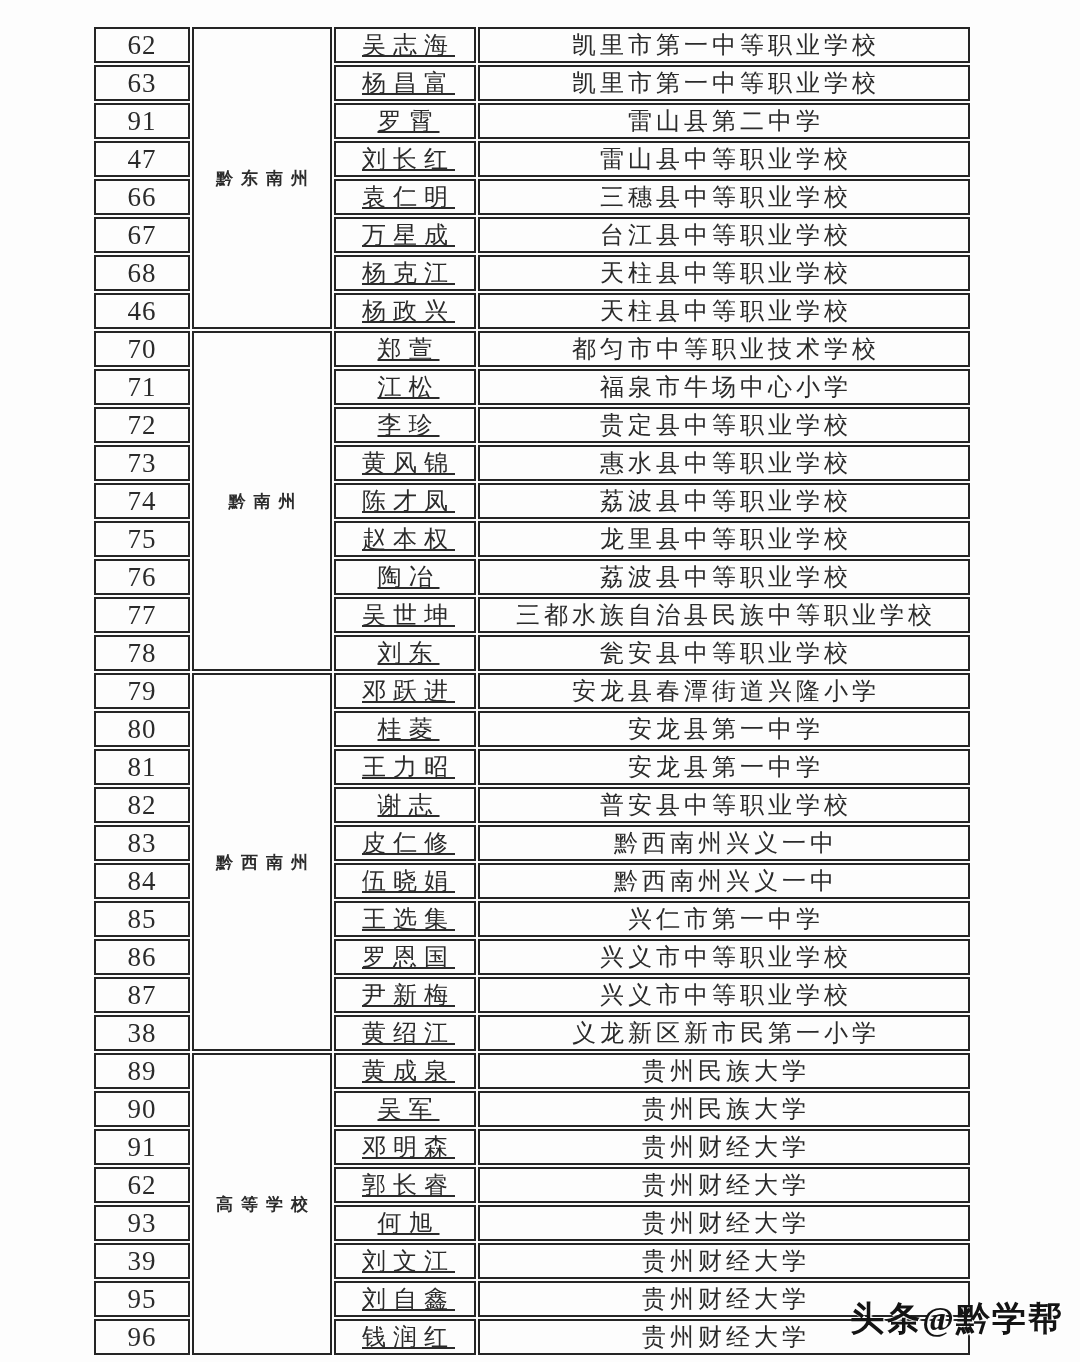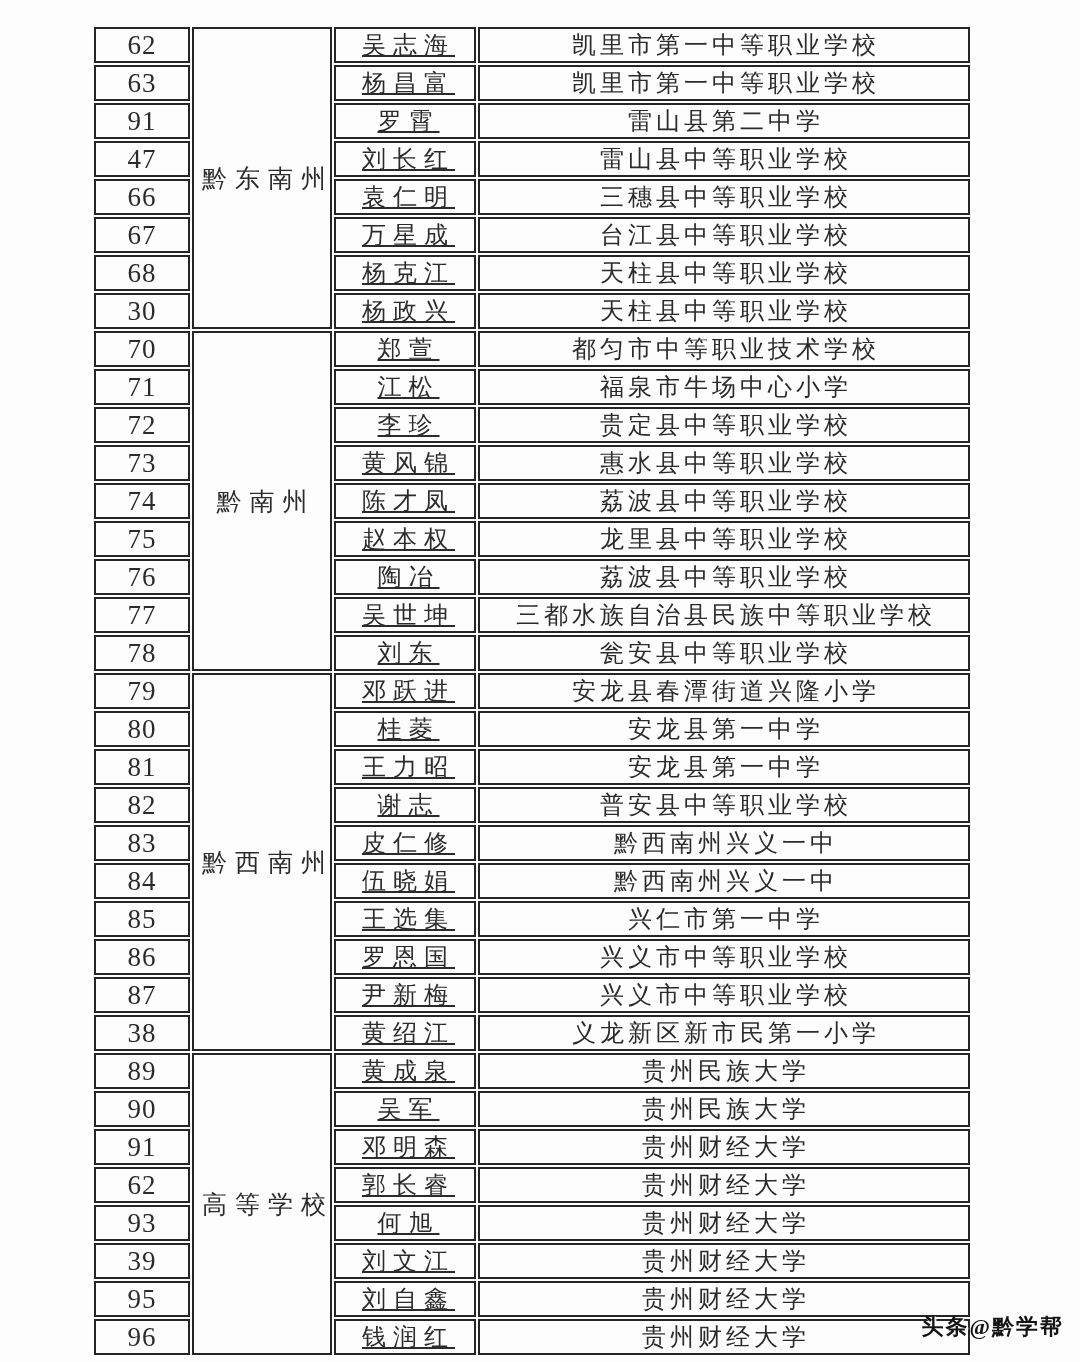--- a/index.html
+++ b/index.html
@@ -34,40 +34,41 @@
     color: #2b2b2b;
     white-space: nowrap;
     overflow: hidden;
     padding: 0;
   }
   td.num-cell {
     font-size: 27px;
     letter-spacing: 1px;
   }
   td.region-cell {
-    font-size: 25px;
+    font-size: 17px;
     letter-spacing: 8px;
     text-indent: 8px;
+    font-weight: bold;
   }
   td.name-cell {
     font-size: 24px;
     letter-spacing: 7px;
     text-indent: 7px;
     text-decoration: underline;
   }
   td.school-cell {
     font-size: 24px;
     letter-spacing: 4px;
     text-indent: 4px;
   }
   .watermark {
     position: absolute;
     right: 16px;
     bottom: 20px;
-    font-size: 22px;
+    font-size: 34px;
     font-weight: bold;
     letter-spacing: 2px;
     color: #141414;
     text-shadow: 1px 1px 0 #ffffff, 2px 2px 1px rgba(255,255,255,0.65);
     margin-left: 20px;
   }
 </style>
 </head>
 <body>
 
@@ -110,21 +111,21 @@
           <td class="num-cell">67</td>
           <td class="name-cell">万星成</td>
           <td class="school-cell">台江县中等职业学校</td>
         </tr>
         <tr>
           <td class="num-cell">68</td>
           <td class="name-cell">杨克江</td>
           <td class="school-cell">天柱县中等职业学校</td>
         </tr>
         <tr>
-          <td class="num-cell">30</td>
+          <td class="num-cell">46</td>
           <td class="name-cell">杨政兴</td>
           <td class="school-cell">天柱县中等职业学校</td>
         </tr>
         <tr>
           <td class="num-cell">70</td>
           <td class="region-cell" rowspan="9">黔南州</td>
           <td class="name-cell">郑萱</td>
           <td class="school-cell">都匀市中等职业技术学校</td>
         </tr>
         <tr>

